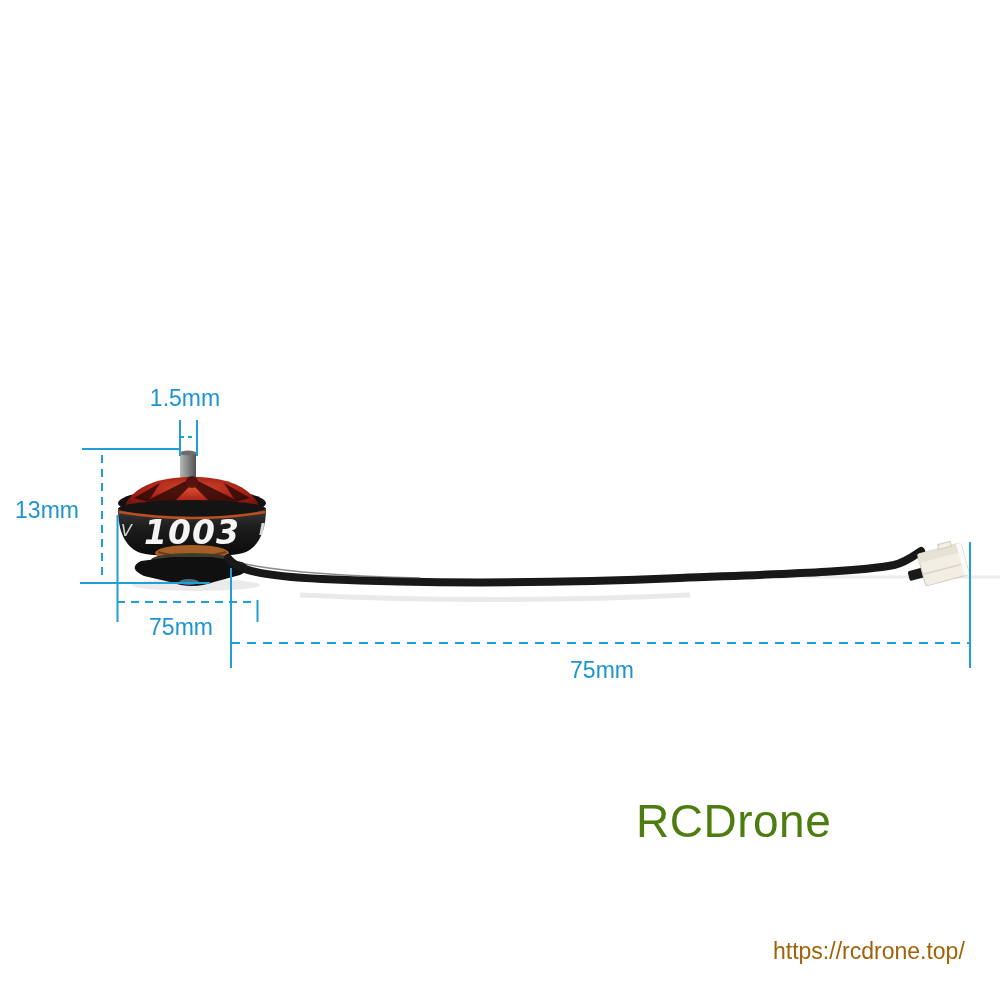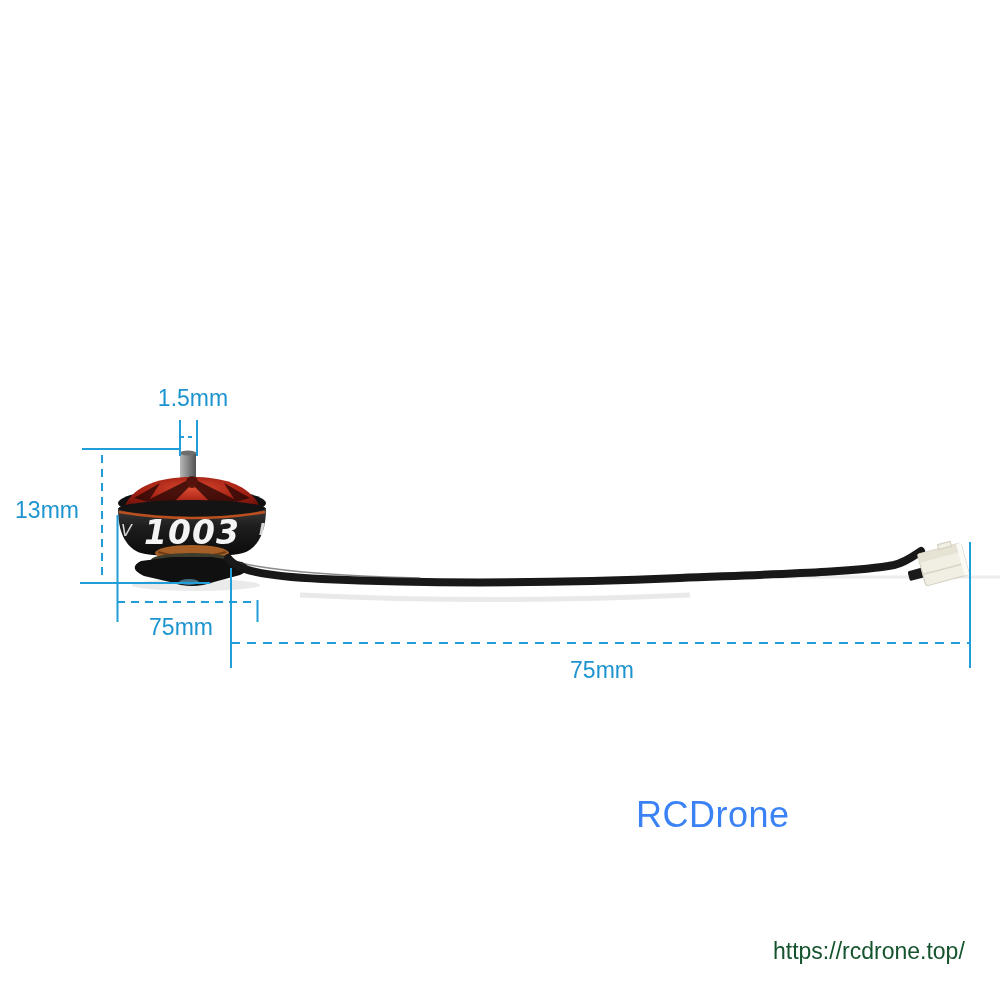--- a/index.html
+++ b/index.html
@@ -6,25 +6,25 @@
   body{
     width:1000px;height:1000px;position:relative;background:#ffffff;
     font-family:"Liberation Sans", sans-serif;overflow:hidden;
   }
   #scene{position:absolute;left:0;top:0;}
   .dim-label{
     position:absolute;color:#1d94cf;font-size:23px;font-weight:400;
     text-align:center;white-space:nowrap;line-height:24px;
   }
   .watermark{
-    position:absolute;left:636px;top:794px;color:#3b82f6;font-size:36px;
+    position:absolute;left:636px;top:794px;color:#4d7c0f;font-size:46px;
     font-weight:400;letter-spacing:0.5px;white-space:nowrap;
   }
   .footer-url{
-    position:absolute;left:773px;top:938px;color:#14532d;font-size:23px;
+    position:absolute;left:773px;top:938px;color:#a16207;font-size:23px;
     white-space:nowrap;
   }
 </style>
 </head>
 <body>
 
 <svg id="scene" width="1000" height="1000" viewBox="0 0 1000 1000">
   <defs>
     <linearGradient id="shaftGrad" x1="0" y1="0" x2="1" y2="0">
       <stop offset="0" stop-color="#b8b8b8"></stop>
@@ -115,19 +115,19 @@
     <line x1="117.5" y1="515" x2="117.5" y2="622"></line>
     <line x1="257.5" y1="600" x2="257.5" y2="622"></line>
     <line x1="117" y1="602" x2="257" y2="602" stroke-dasharray="8 6"></line>
 
     <line x1="231" y1="568" x2="231" y2="668"></line>
     <line x1="970" y1="542" x2="970" y2="668"></line>
     <line x1="231" y1="643" x2="970" y2="643" stroke-dasharray="9 7"></line>
   </g>
 </svg>
 
-<div class="dim-label" style="left:143px;top:386px;width:84px;margin-left:8px;">1.5mm</div>
+<div class="dim-label" style="left:143px;top:386px;width:84px;">1.5mm</div>
 <div class="dim-label" style="left:10px;top:498px;width:74px;">13mm</div>
 <div class="dim-label" style="left:139px;top:615px;width:84px;">75mm</div>
 <div class="dim-label" style="left:560px;top:658px;width:84px;">75mm</div>
 
 <div class="watermark">RCDrone</div>
 <div class="footer-url">https://rcdrone.top/</div>
 
 </body></html>

